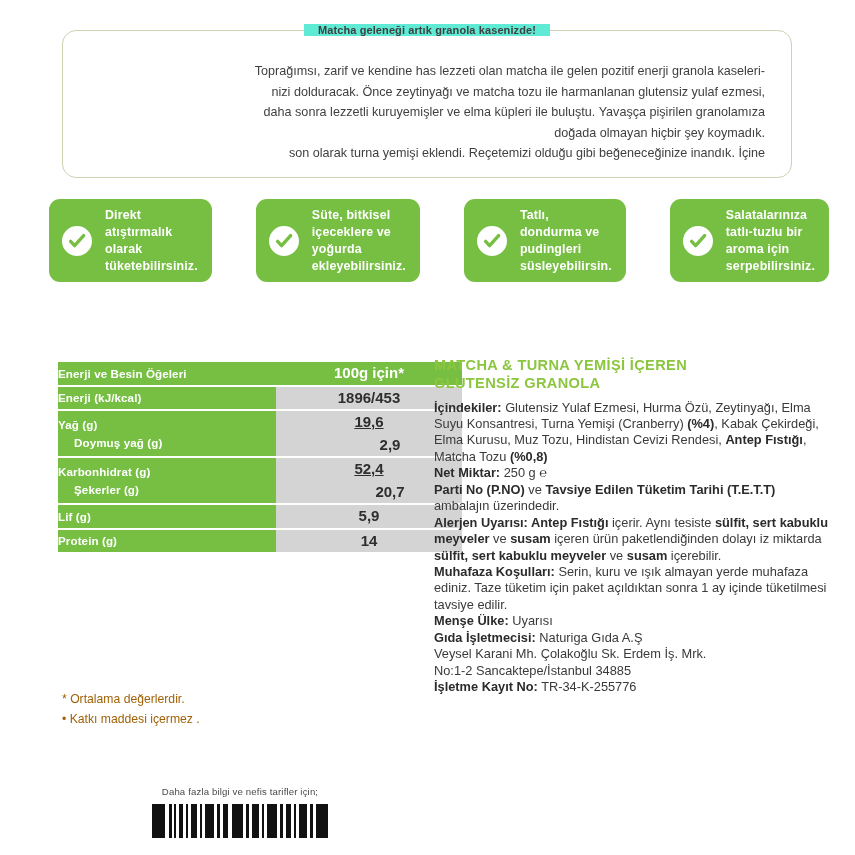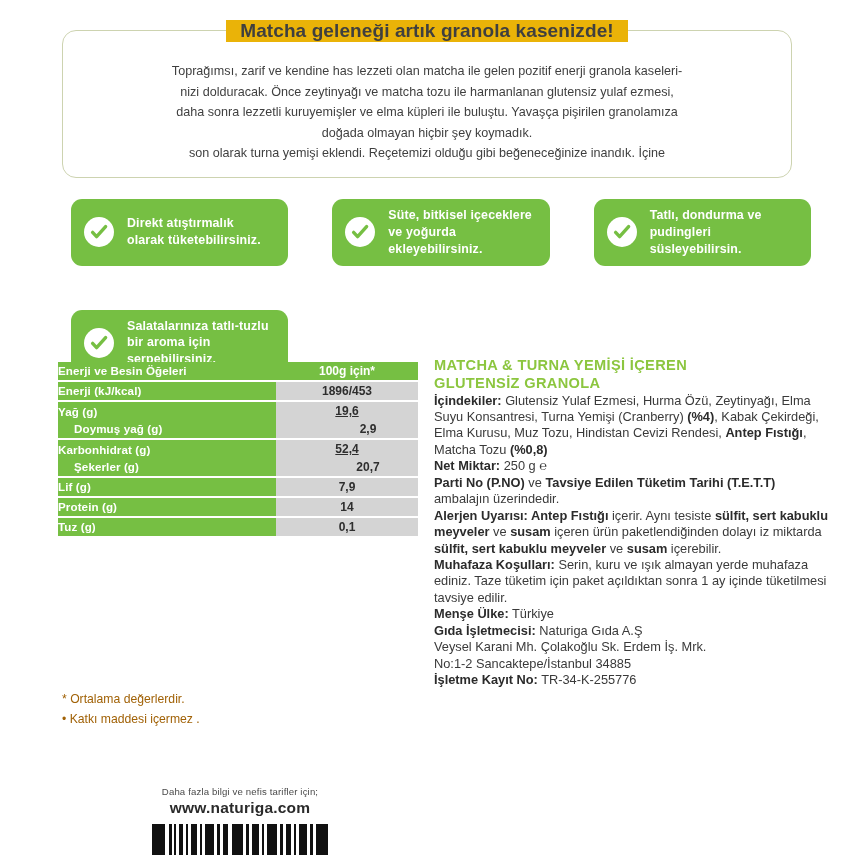--- a/index.html
+++ b/index.html
@@ -29,45 +29,45 @@
   }
   .desc-title-wrap {
     position: absolute;
     left: 0;
     top: -11px;
     width: 100%;
     text-align: center;
   }
   .desc-title {
     display: inline-block;
-    background: #eab308;
+    background: #5eead4;
     padding: 0 14px;
-    font-size: 19px;
+    font-size: 11px;
     font-weight: bold;
     color: #3f3f3f;
     letter-spacing: 0.1px;
     white-space: nowrap;
   }
   .desc-body {
     padding: 30px 26px 0 26px;
-    text-align: center;
+    text-align: right;
     font-size: 12.6px;
     line-height: 1.63;
     color: #3f3f3f;
   }
   .desc-body p { margin: 0; }
 
   
   .benefits {
     position: absolute;
-    left: 71px;
+    left: 49px;
     top: 199px;
     width: 740px;
     display: grid;
-    grid-template-columns: 1fr 1fr 1fr;
+    grid-template-columns: 1fr 1fr 1fr 1fr;
     grid-gap: 14px 18px;
     gap: 44px;
   }
   .benefit {
     background: #76bf43;
     border-radius: 11px;
     min-height: 62px;
     display: flex;
     align-items: center;
     padding: 8px 14px 8px 13px;
@@ -91,21 +91,21 @@
     color: #ffffff;
     font-weight: bold;
     letter-spacing: 0.15px;
   }
 
   
   .nutri-table {
     position: absolute;
     left: 58px;
     top: 360px;
-    width: 360px;
+    width: 404px;
     border-collapse: separate;
     border-spacing: 0 2px;
   }
   .nutri-table td {
     padding: 0;
     vertical-align: middle;
   }
   .cell-label {
     background: #76bf43;
     color: #ffffff;
@@ -116,21 +116,21 @@
     letter-spacing: 0.1px;
     line-height: 1.5;
   }
   .cell-label .sub {
     display: block;
     padding-left: 16px;
   }
   .cell-value {
     background: #d4d4d4;
     color: #2e2e2e;
-    font-size: 12px;
+    font-size: 15px;
     font-weight: bold;
     text-align: center;
     padding: 9px 10px;
     line-height: 1.5;
   }
   tr.header-row .cell-value {
     background: #76bf43;
     color: #ffffff;
   }
   .cell-value .v-main { display: block; text-decoration: underline; }
@@ -187,21 +187,21 @@
     line-height: 1.285;
     color: #3a3a3a;
   }
   .product-title {
     color: #8cc63f;
     font-weight: bold;
     font-size: 14.6px;
     line-height: 1.22;
     letter-spacing: 0.35px;
     text-transform: uppercase;
-    margin-bottom: 0;
+    margin-bottom: 7px;
   }
   .info-p {
     margin: 0 0 0 0;
   }
   .info-p b { font-weight: bold; color: #2b2b2b; }
 </style>
 </head>
 <body>
 
 <div class="desc-panel">
@@ -286,43 +286,38 @@
         <span class="sub">Şekerler (g)</span>
       </td>
       <td class="cell-value">
         <span class="v-main">52,4</span>
         <span class="v-sub">20,7</span>
       </td>
     </tr>
 
     <tr>
       <td class="cell-label">Lif (g)</td>
-      <td class="cell-value">7,9</td>
+      <td class="cell-value">5,9</td>
     </tr>
 
     <tr>
       <td class="cell-label">Protein (g)</td>
       <td class="cell-value">14</td>
     </tr>
 
-    <tr>
-      <td class="cell-label">Tuz (g)</td>
-      <td class="cell-value">0,1</td>
-    </tr>
   </tbody>
 </table>
 
 <div class="footnotes">
   <div>* Ortalama değerlerdir.</div>
   <div>• Katkı maddesi içermez .</div>
 </div>
 
 <div class="web-block">
   <div class="web-tagline">Daha fazla bilgi ve nefis tarifler için;</div>
-  <div class="web-url">www.naturiga.com</div>
   <svg class="barcode" viewBox="0 0 176 34" preserveAspectRatio="none" aria-hidden="true">
     <rect x="0" y="0" width="13" height="34" fill="#111"></rect>
     <rect x="17" y="0" width="3" height="34" fill="#111"></rect>
     <rect x="22" y="0" width="2" height="34" fill="#111"></rect>
     <rect x="27" y="0" width="4" height="34" fill="#111"></rect>
     <rect x="34" y="0" width="2" height="34" fill="#111"></rect>
     <rect x="39" y="0" width="6" height="34" fill="#111"></rect>
     <rect x="48" y="0" width="2" height="34" fill="#111"></rect>
     <rect x="53" y="0" width="9" height="34" fill="#111"></rect>
     <rect x="65" y="0" width="3" height="34" fill="#111"></rect>
@@ -351,21 +346,21 @@
   <div class="info-p"><b>İçindekiler:</b><span> Glutensiz Yulaf Ezmesi, Hurma Özü, Zeytinyağı, Elma Suyu Konsantresi, Turna Yemişi (Cranberry) </span><b>(%4)</b><span>, Kabak Çekirdeği, Elma Kurusu, Muz Tozu, Hindistan Cevizi Rendesi, </span><b>Antep Fıstığı</b><span>, Matcha Tozu </span><b>(%0,8)</b></div>
 
   <div class="info-p"><b>Net Miktar:</b><span> 250 g ℮</span></div>
 
   <div class="info-p"><b>Parti No (P.NO)</b><span> ve </span><b>Tavsiye Edilen Tüketim Tarihi (T.E.T.T)</b><span> ambalajın üzerindedir.</span></div>
 
   <div class="info-p"><b>Alerjen Uyarısı:</b><b> Antep Fıstığı</b><span> içerir. Aynı tesiste </span><b>sülfit, sert kabuklu meyveler</b><span> ve </span><b>susam</b><span> içeren ürün paketlendiğinden dolayı iz miktarda </span><b>sülfit, sert kabuklu meyveler</b><span> ve </span><b>susam</b><span> içerebilir.</span></div>
 
   <div class="info-p"><b>Muhafaza Koşulları:</b><span> Serin, kuru ve ışık almayan yerde muhafaza ediniz. Taze tüketim için paket açıldıktan sonra 1 ay içinde tüketilmesi tavsiye edilir.</span></div>
 
-  <div class="info-p"><b>Menşe Ülke:</b><span> Türkiye</span></div>
+  <div class="info-p"><b>Menşe Ülke:</b><span> Uyarısı</span></div>
 
   <div class="info-p"><b>Gıda İşletmecisi:</b><span> Naturiga Gıda A.Ş</span></div>
 
   <div class="info-p">Veysel Karani Mh. Çolakoğlu Sk. Erdem İş. Mrk.</div>
   <div class="info-p">No:1-2 Sancaktepe/İstanbul 34885</div>
 
   <div class="info-p"><b>İşletme Kayıt No:</b><span> TR-34-K-255776</span></div>
 
 </div>
 

